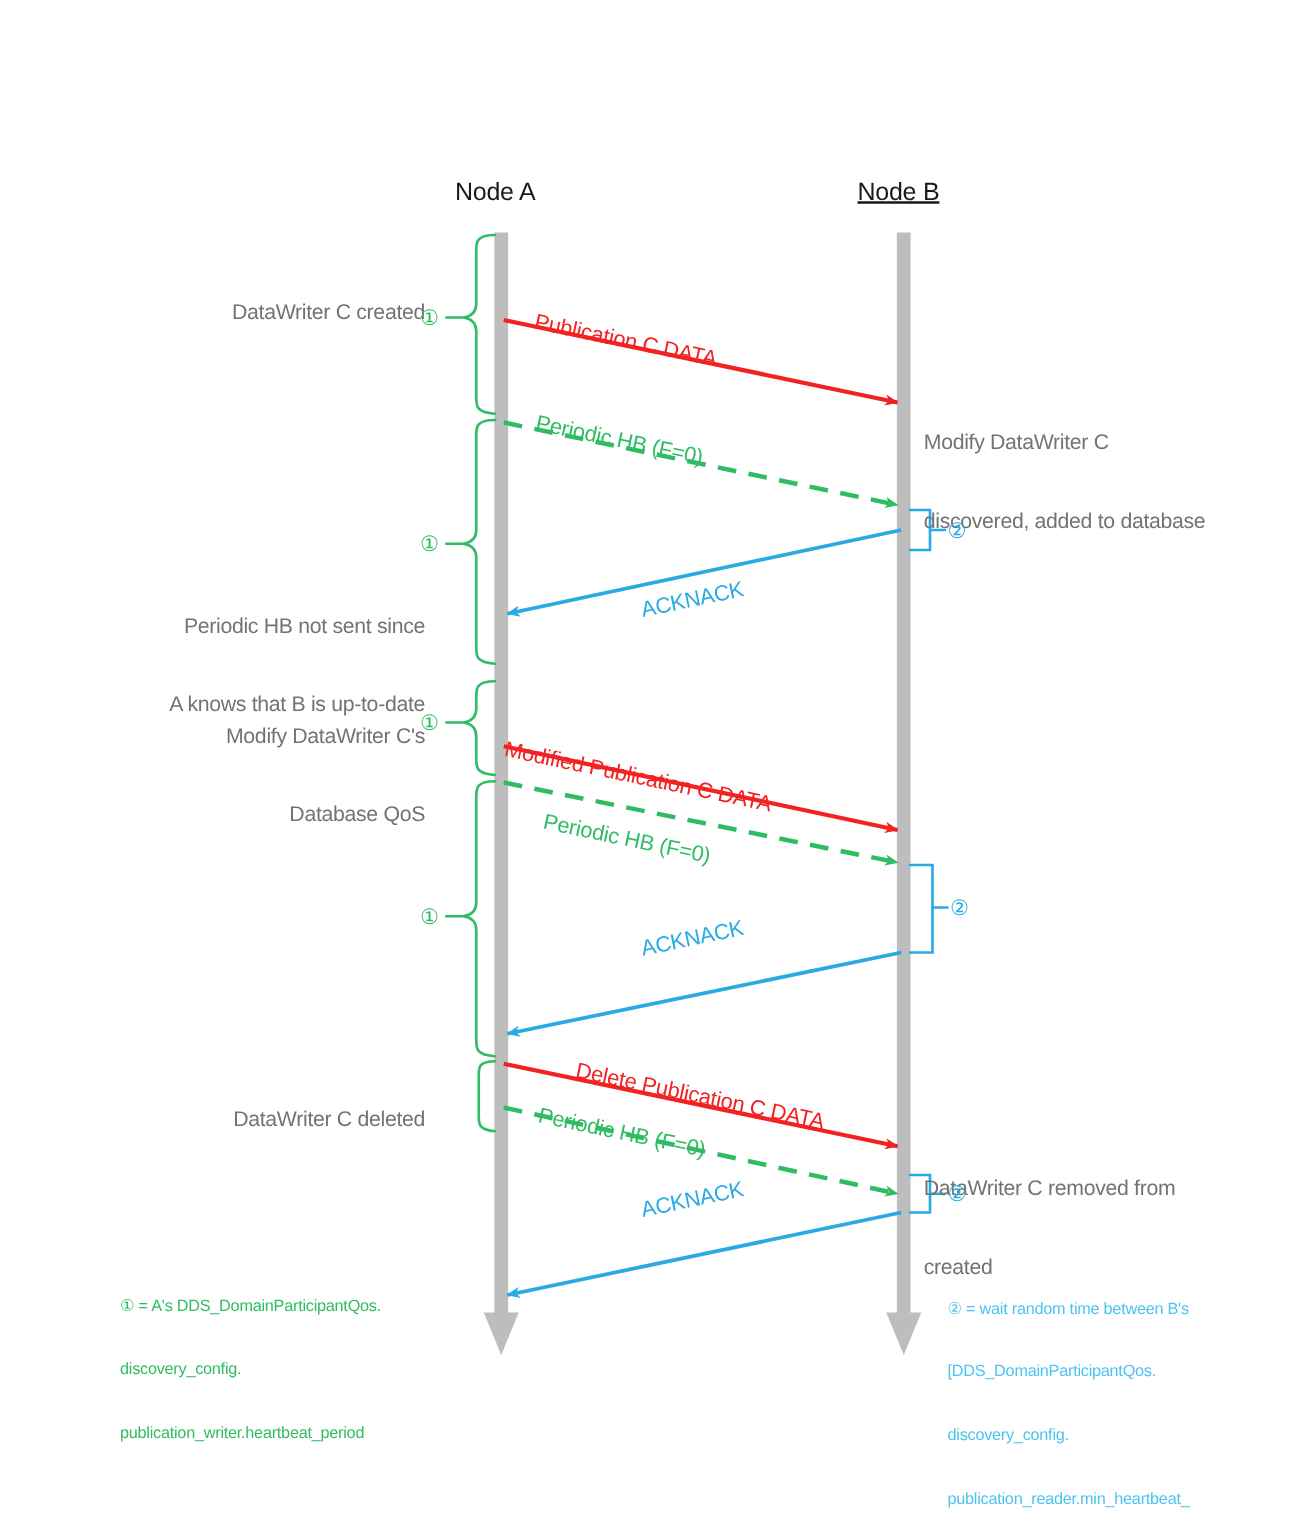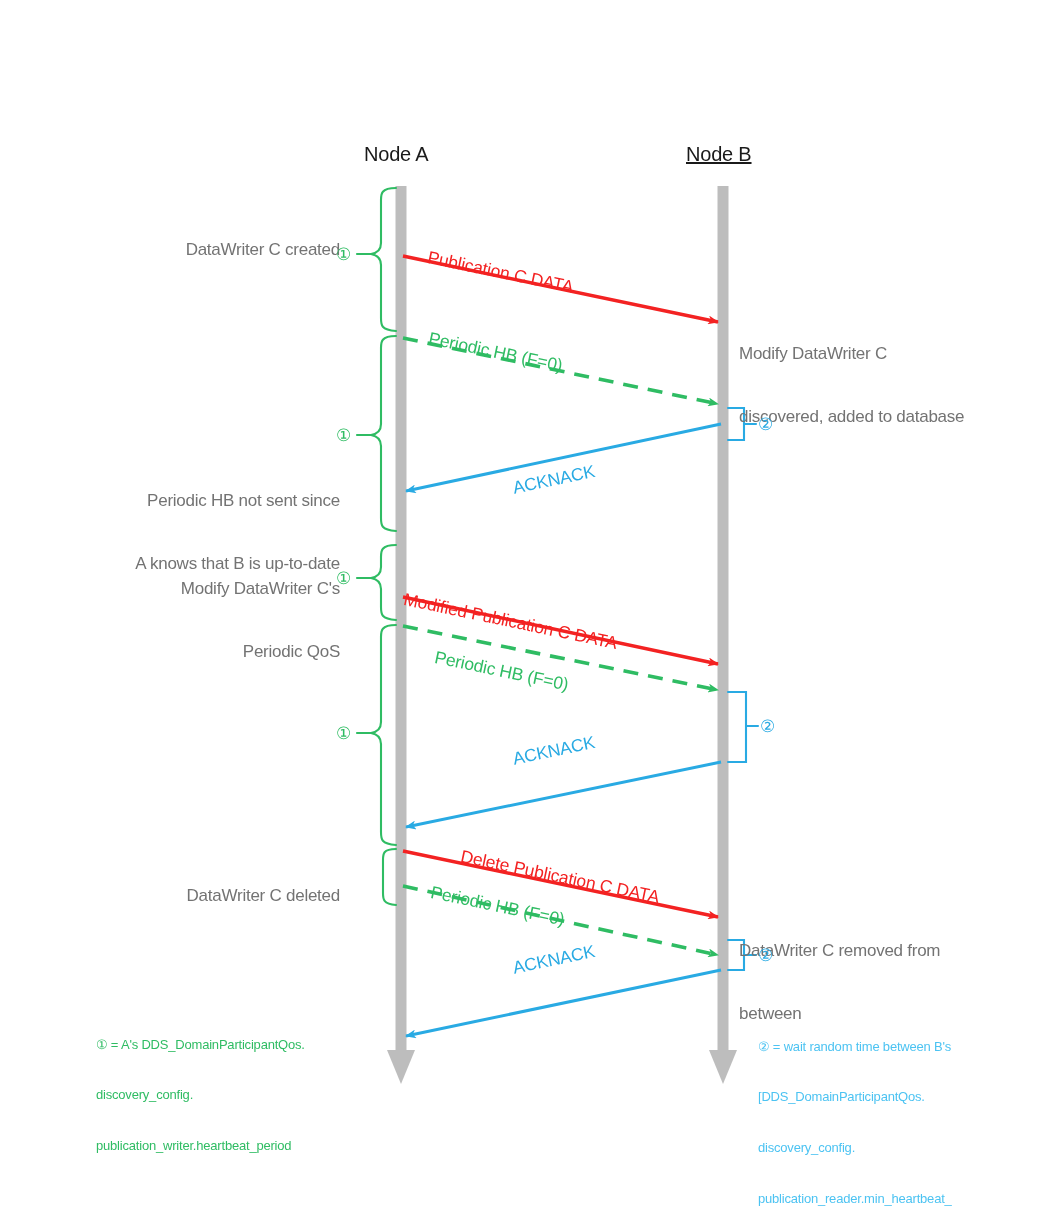--- a/index.html
+++ b/index.html
@@ -161,36 +161,36 @@
     <div>DataWriter C created</div>
   </div>
 
   <div class="lbl note left" style="left:10px; top:450px; width:330px;">
     <div>Periodic HB not sent since</div>
     <div>A knows that B is up-to-date</div>
   </div>
 
   <div class="lbl note left" style="left:30px; top:538px; width:310px;">
     <div>Modify DataWriter C's</div>
-    <div>Periodic QoS</div>
+    <div>Database QoS</div>
   </div>
 
   <div class="lbl note left" style="left:40px; top:845px; width:300px;">
     <div>DataWriter C deleted</div>
   </div>
 
   <div class="lbl note right" style="left:739px; top:303px; width:300px;">
     <div>Modify DataWriter C</div>
     <div>discovered, added to database</div>
   </div>
 
 
   <div class="lbl note right" style="left:739px; top:900px; width:300px;">
     <div>DataWriter C removed from</div>
-    <div>between</div>
+    <div>created</div>
   </div>
 
   <div class="msg red" style="left:430px; top:247px; transform:rotate(11.8deg);">Publication C DATA</div>
 
   <div class="msg green" style="left:431px; top:328px; transform:rotate(11.8deg);">Periodic HB (F=0)</div>
 
   <div class="msg blue" style="left:511px; top:478px; transform:rotate(-11.8deg);">ACKNACK</div>
 
   <div class="msg red" style="left:406px; top:589px; transform:rotate(11.8deg);">Modified Publication C DATA</div>
 

